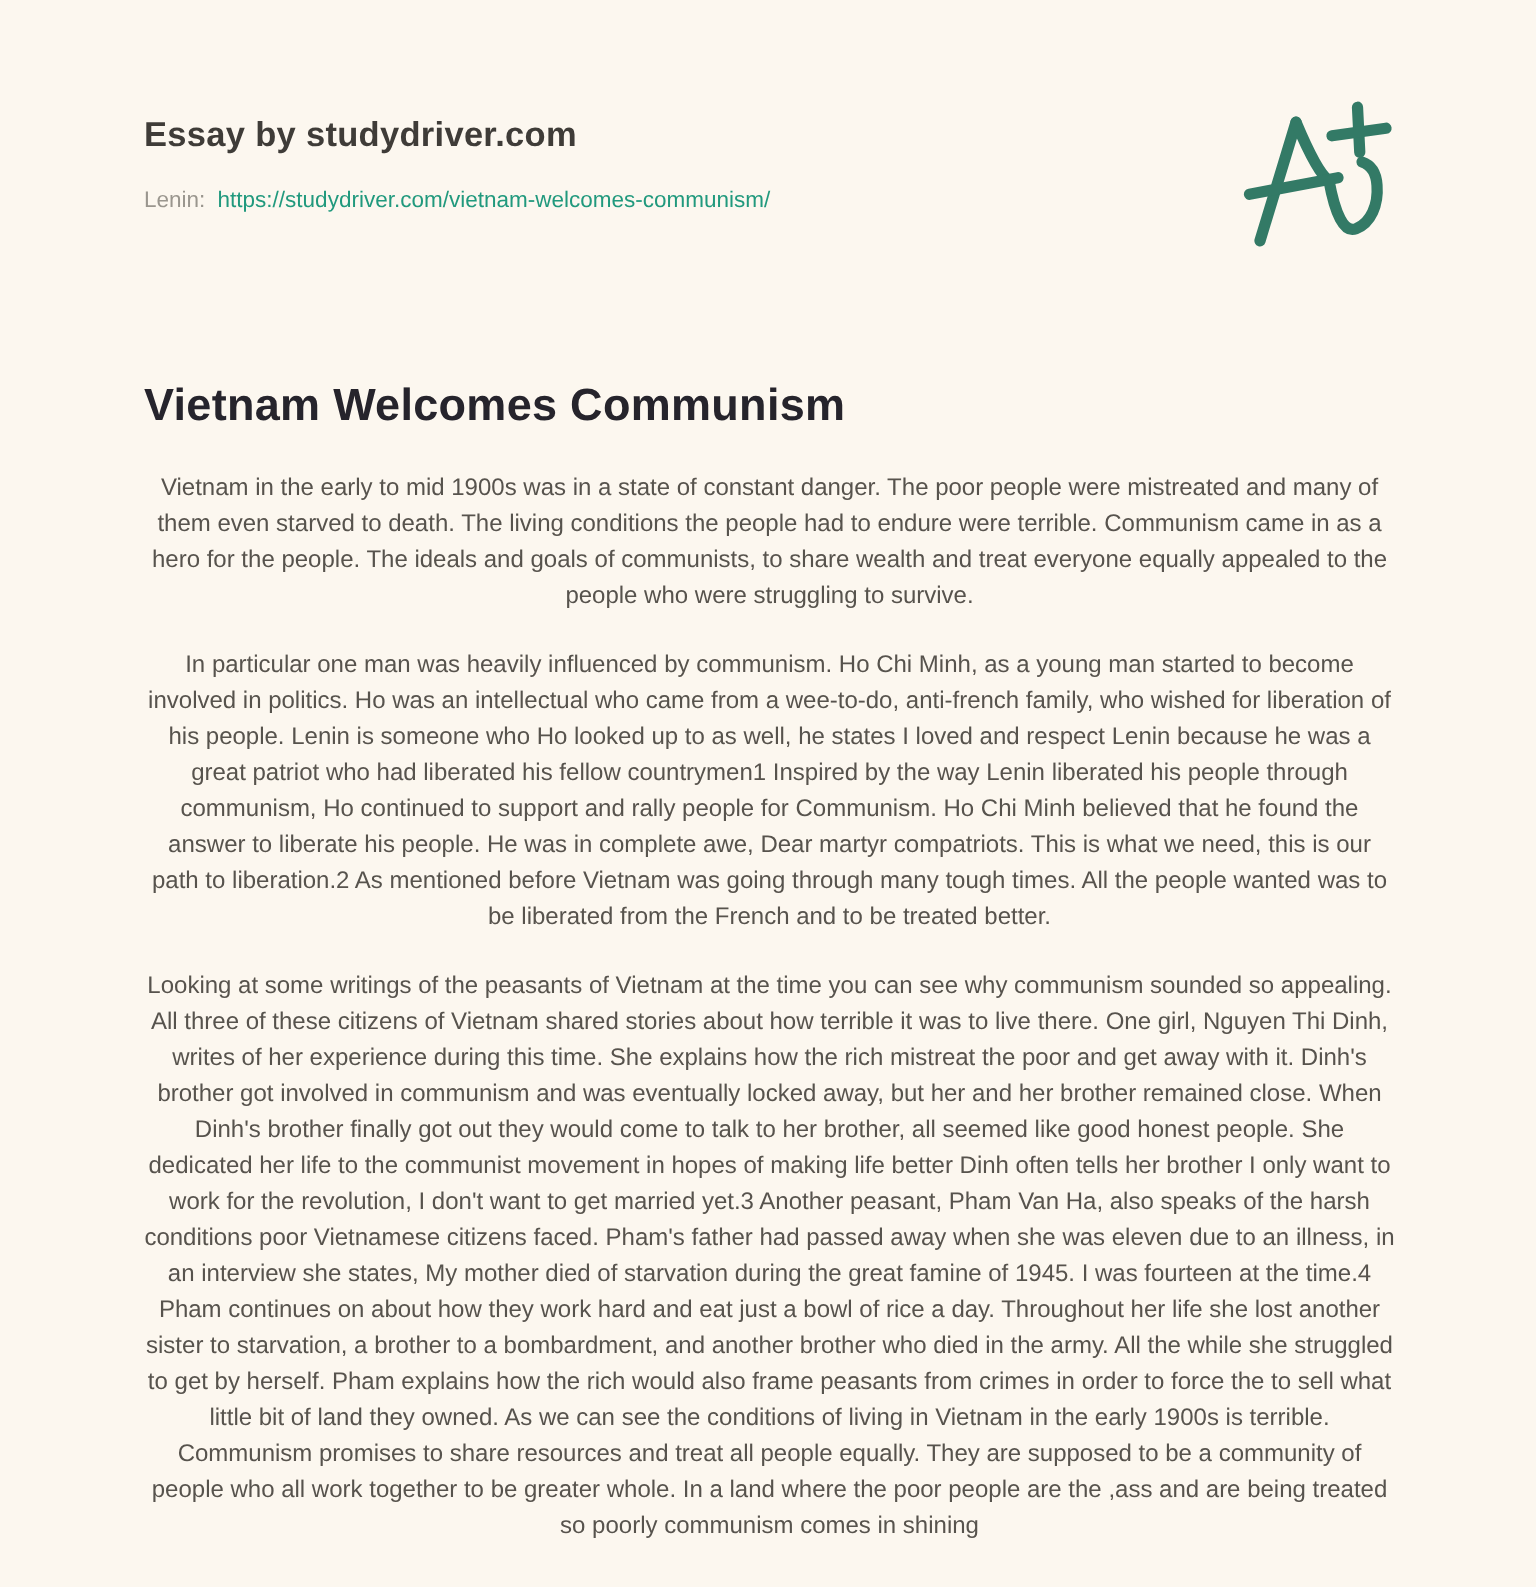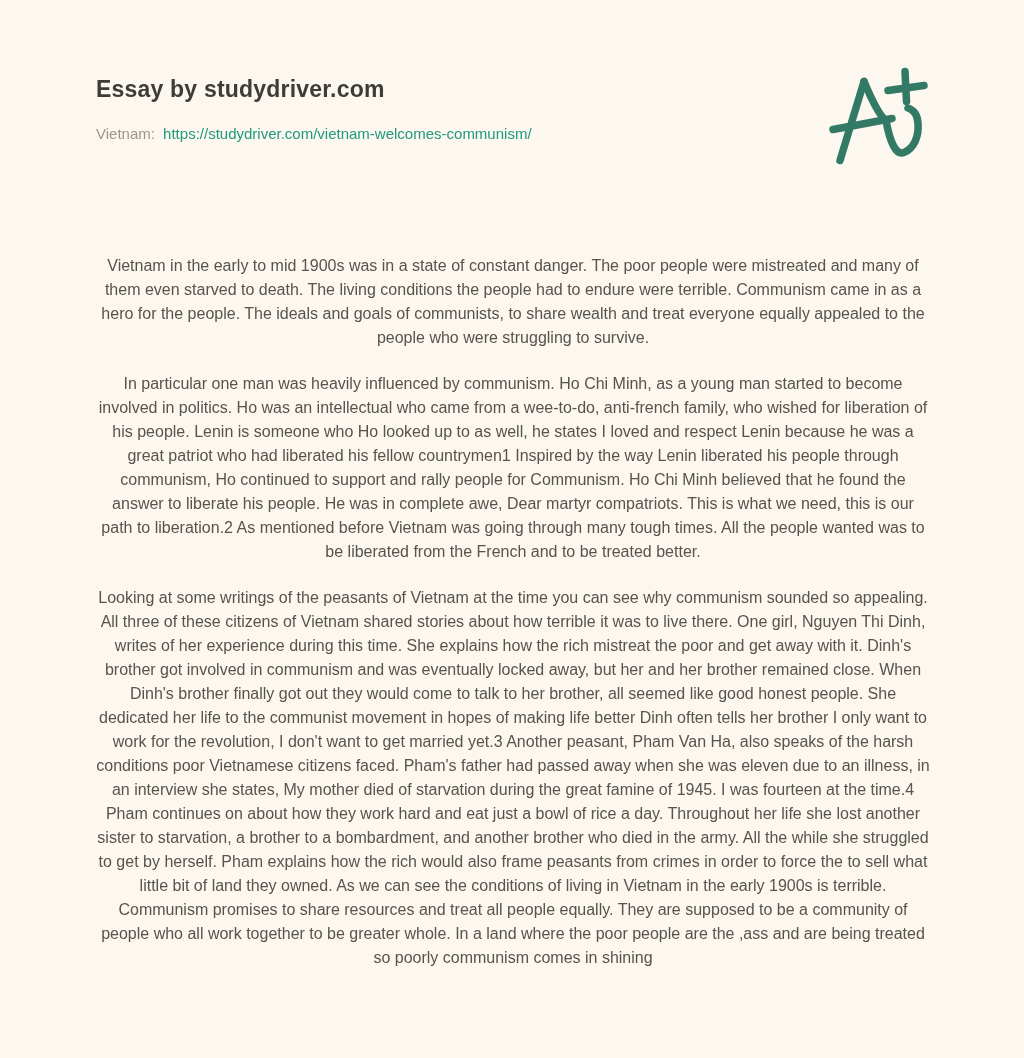--- a/index.html
+++ b/index.html
@@ -69,21 +69,21 @@
   }
 </style>
 </head>
 <body style="--background: #fcf7ef; --header-text: #3f3c38; --source-label: #9a968e; --link: #21997d; --logo: #337a66; --title: #26242c; --body: #57534d;">
 
 <div class="page">
 
   <header class="header">
     <div class="header-title">Essay by studydriver.com</div>
     <div class="source-line">
-      <span class="source-label">Vietnam:</span>
+      <span class="source-label">Lenin:</span>
       <a class="source-url" href="#">https://studydriver.com/vietnam-welcomes-communism/</a>
     </div>
   </header>
 
   <div class="logo">
     <svg viewBox="0 0 120 105" fill="none" xmlns="http://www.w3.org/2000/svg" stroke="currentColor" stroke-width="7.5" stroke-linecap="round" stroke-linejoin="round">
 
       <path d="M20 97 L44 18"></path>
 
       <path d="M44 18 C52 37 60 53 66 57"></path>
@@ -92,18 +92,19 @@
 
       <path d="M66 57 C70 79 76 92 84 89 C94 85 99 73 98 60 C97.5 52 94 46.5 88 44.5"></path>
 
       <path d="M85 8 L86.5 38"></path>
 
       <path d="M68 27 L104 22"></path>
     </svg>
   </div>
 
   <main class="content">
+    <h1 class="essay-title">Vietnam Welcomes Communism</h1>
     <p class="essay-paragraph">Vietnam in the early to mid 1900s was in a state of constant danger. The poor people were mistreated and many of them even starved to death. The living conditions the people had to endure were terrible. Communism came in as a hero for the people. The ideals and goals of communists, to share wealth and treat everyone equally appealed to the people who were struggling to survive.</p>
     <p class="essay-paragraph">In particular one man was heavily influenced by communism. Ho Chi Minh, as a young man started to become involved in politics. Ho was an intellectual who came from a wee-to-do, anti-french family, who wished for liberation of his people. Lenin is someone who Ho looked up to as well, he states I loved and respect Lenin because he was a great patriot who had liberated his fellow countrymen1 Inspired by the way Lenin liberated his people through communism, Ho continued to support and rally people for Communism. Ho Chi Minh believed that he found the answer to liberate his people. He was in complete awe, Dear martyr compatriots. This is what we need, this is our path to liberation.2 As mentioned before Vietnam was going through many tough times. All the people wanted was to be liberated from the French and to be treated better.</p>
     <p class="essay-paragraph">Looking at some writings of the peasants of Vietnam at the time you can see why communism sounded so appealing. All three of these citizens of Vietnam shared stories about how terrible it was to live there. One girl, Nguyen Thi Dinh, writes of her experience during this time. She explains how the rich mistreat the poor and get away with it. Dinh's brother got involved in communism and was eventually locked away, but her and her brother remained close. When Dinh's brother finally got out they would come to talk to her brother, all seemed like good honest people. She dedicated her life to the communist movement in hopes of making life better Dinh often tells her brother I only want to work for the revolution, I don't want to get married yet.3 Another peasant, Pham Van Ha, also speaks of the harsh conditions poor Vietnamese citizens faced. Pham's father had passed away when she was eleven due to an illness, in an interview she states, My mother died of starvation during the great famine of 1945. I was fourteen at the time.4 Pham continues on about how they work hard and eat just a bowl of rice a day. Throughout her life she lost another sister to starvation, a brother to a bombardment, and another brother who died in the army. All the while she struggled to get by herself. Pham explains how the rich would also frame peasants from crimes in order to force the to sell what little bit of land they owned. As we can see the conditions of living in Vietnam in the early 1900s is terrible. Communism promises to share resources and treat all people equally. They are supposed to be a community of people who all work together to be greater whole. In a land where the poor people are the ,ass and are being treated so poorly communism comes in shining</p>
   </main>
 
 </div>
 
 </body></html>

